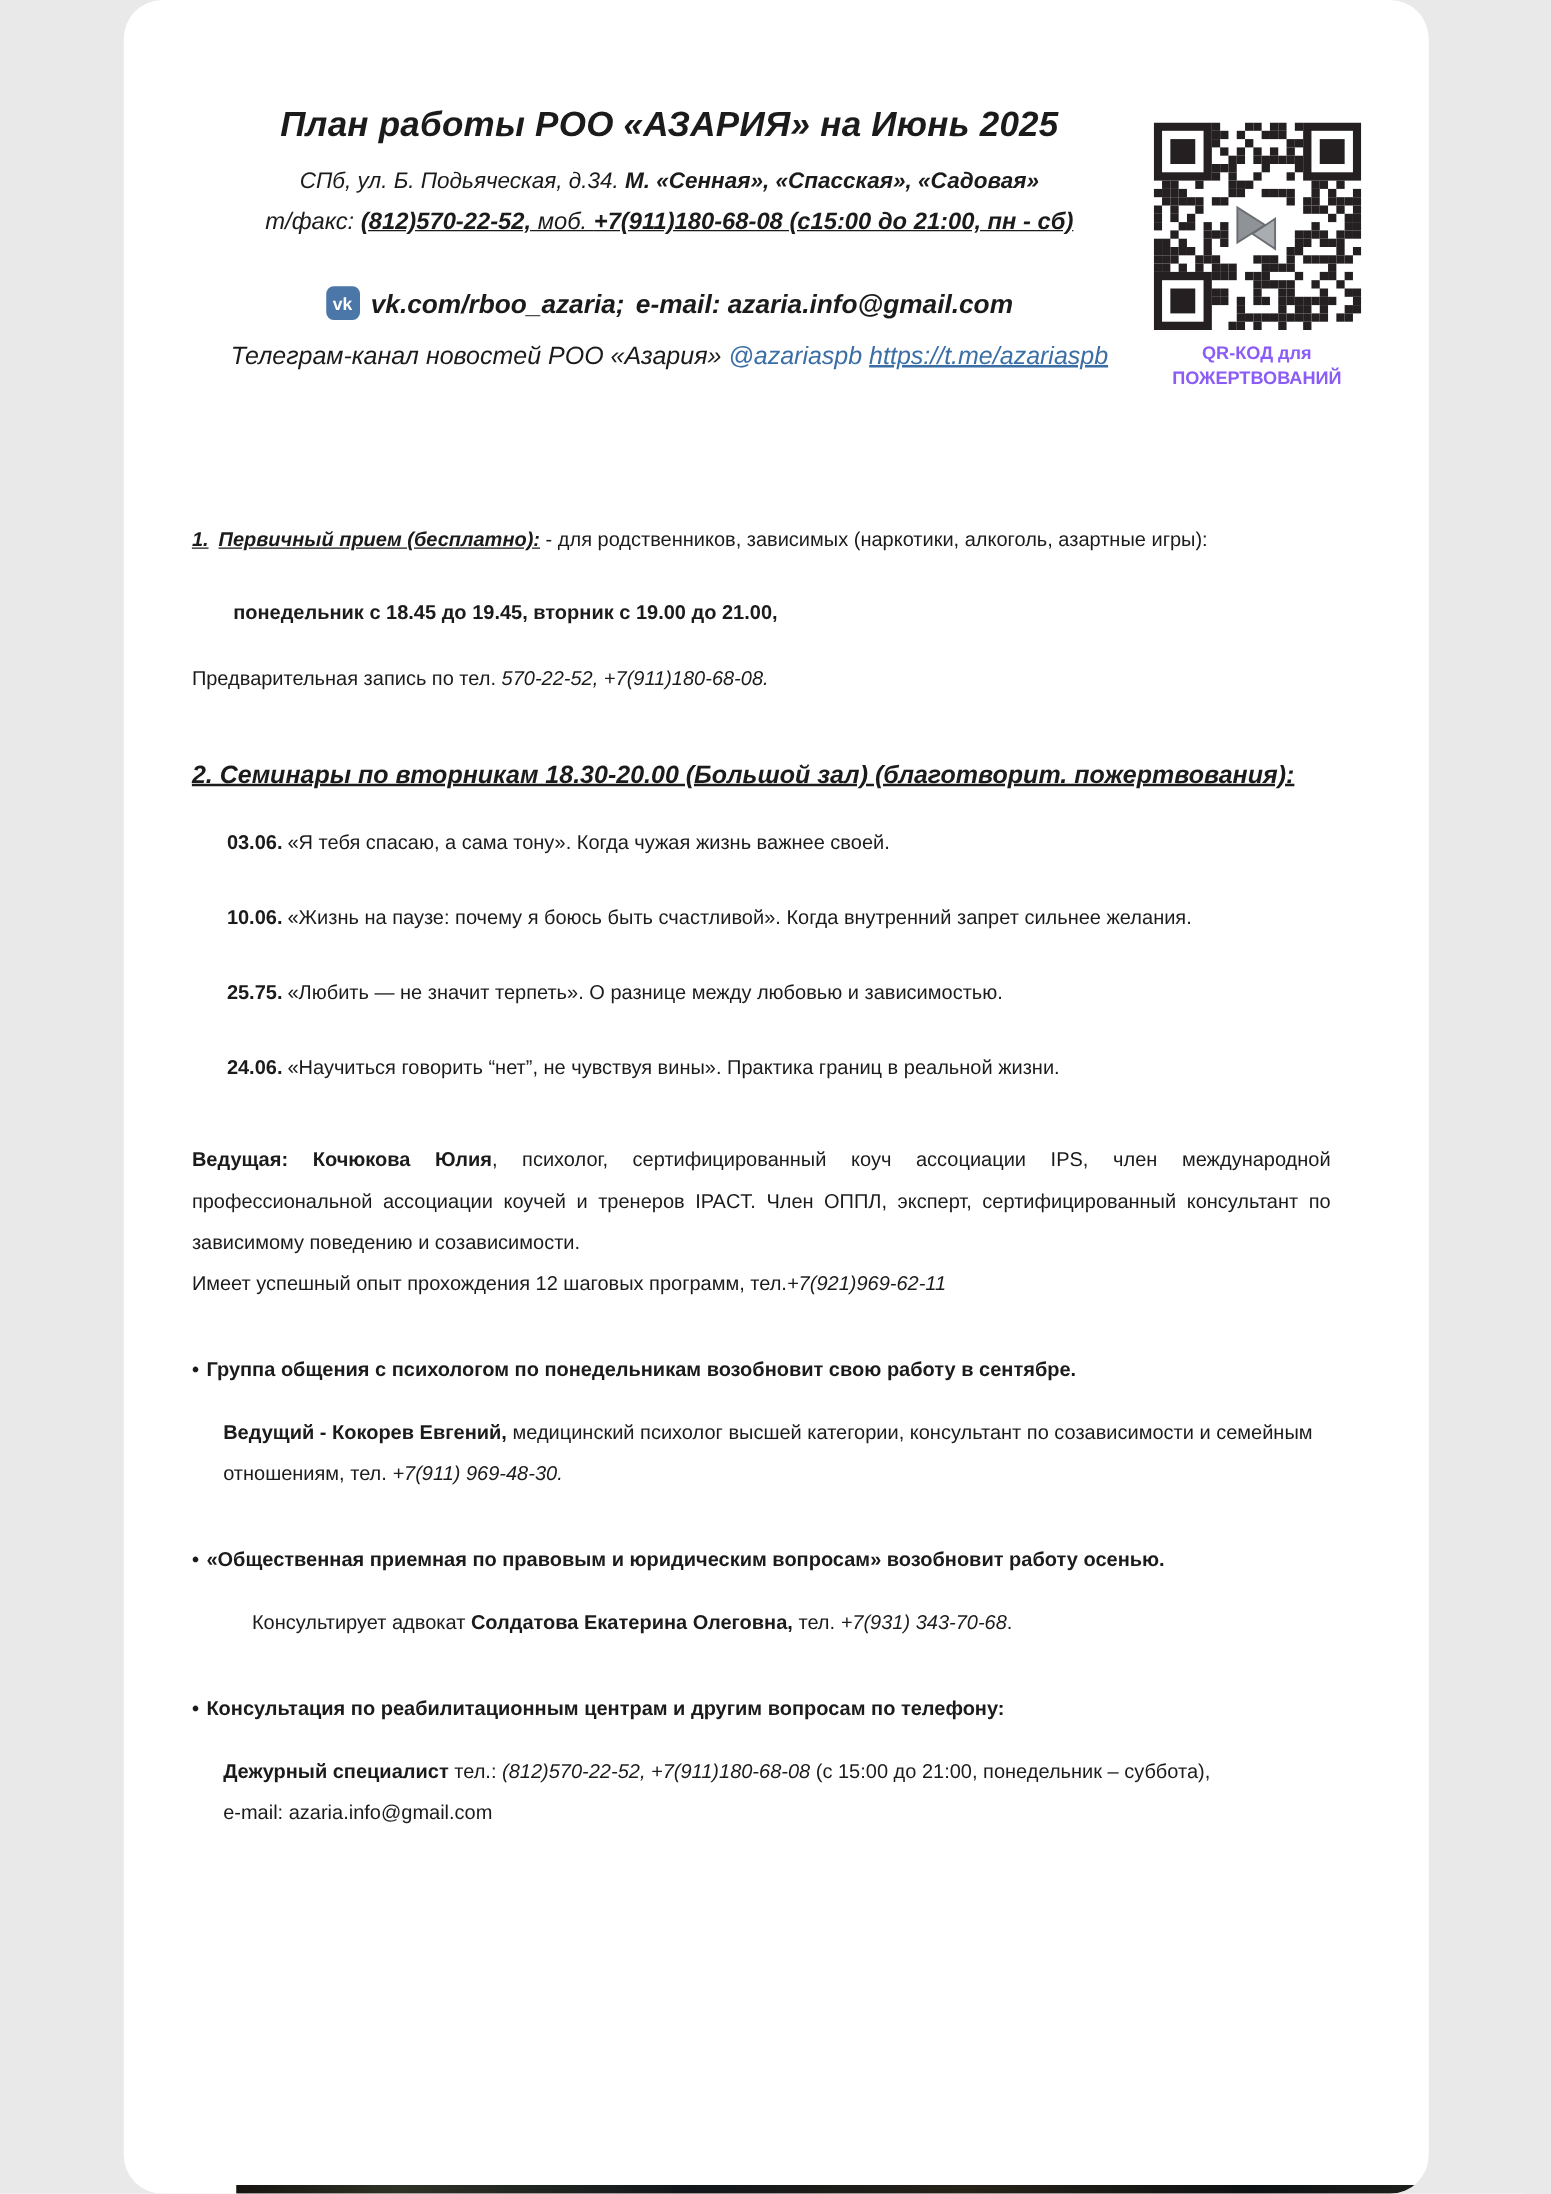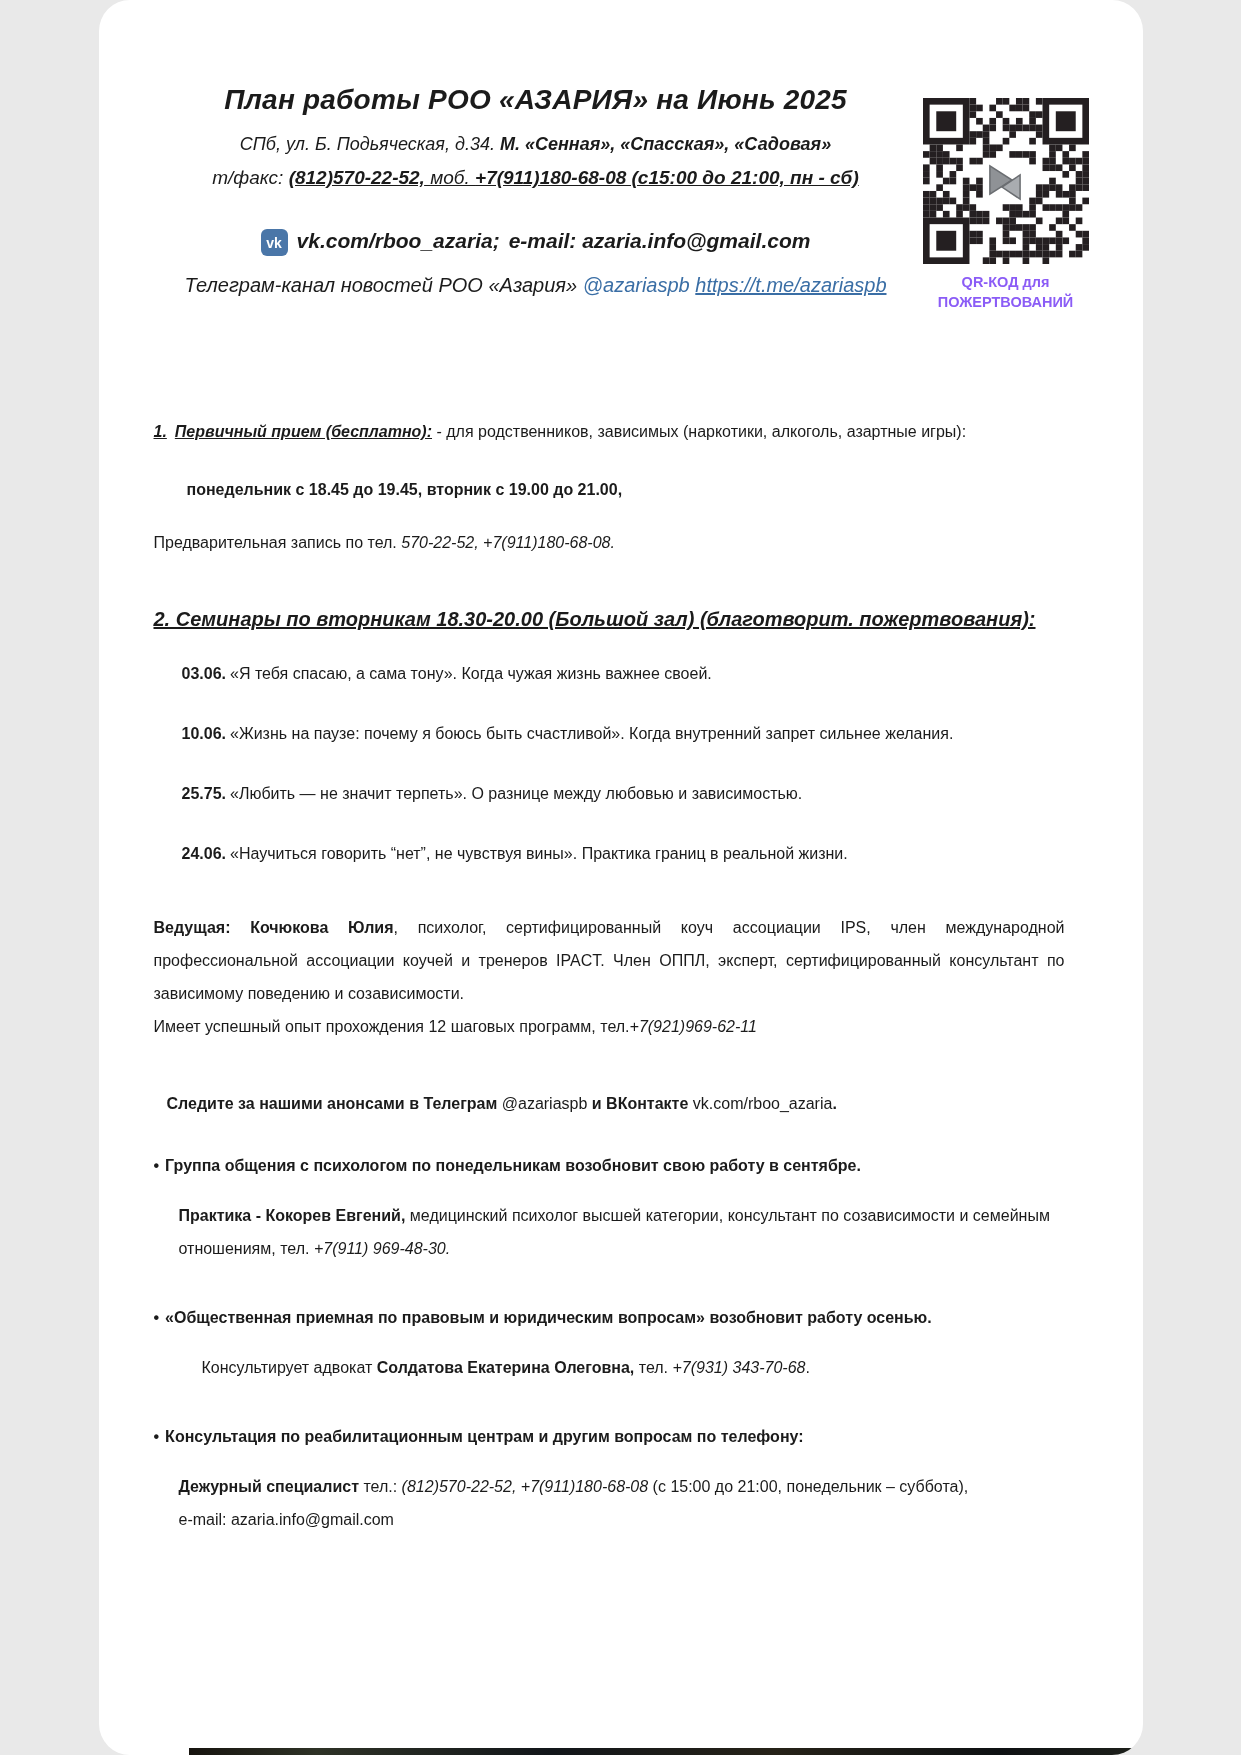--- a/index.html
+++ b/index.html
@@ -18,21 +18,21 @@
   .header{display:flex;padding:84px 44px 0 60px;}
   .header-left{flex:1;text-align:center;min-width:0;}
   .doc-title{font-size:28px;font-weight:bold;font-style:italic;margin:0 0 18px 0;letter-spacing:.2px;}
   .addr-line{font-size:18px;font-style:italic;margin:0 0 12px 0;}
   .phone-line{font-size:19px;font-style:italic;margin:0 0 40px 0;}
   .b{font-weight:bold;}
   .i{font-style:italic;}
   .n{font-style:normal;font-weight:normal;}
   .u{text-decoration:underline;}
   .blue{color:#3a6ea5;}
-  .vk-line{font-size:21px;font-weight:bold;font-style:italic;margin:0 0 18px 0;display:flex;align-items:flex-start;justify-content:center;gap:9px;}
+  .vk-line{font-size:21px;font-weight:bold;font-style:italic;margin:0 0 18px 0;display:flex;align-items:flex-end;justify-content:center;gap:9px;}
   .vk-badge{display:inline-flex;align-items:center;justify-content:center;
     width:27px;height:27px;border-radius:6px;background:#4a76a8;color:#fff;
     font-size:14px;font-weight:bold;font-style:normal;flex:0 0 auto;}
   .tg-line{font-size:20px;font-style:italic;margin:0;}
   .tg-link{text-decoration:underline;}
   .qr-block{width:186px;flex:0 0 auto;text-align:center;padding-top:14px;}
   .qr-box{display:inline-block;}
   .qr-caption{font-size:14.5px;font-weight:600;line-height:1.35;color:#8b5cf6;margin-top:5px;}
   
   .main{padding:0 78px 0 55px;}
@@ -332,27 +332,26 @@
 
 
     <p class="event"><span class="date">03.06.</span><span>«Я тебя спасаю, а сама тону». Когда чужая жизнь важнее своей.</span></p>
     <p class="event"><span class="date">10.06.</span><span>«Жизнь на паузе: почему я боюсь быть счастливой». Когда внутренний запрет сильнее желания.</span></p>
     <p class="event"><span class="date">25.75.</span><span>«Любить — не значит терпеть». О разнице между любовью и зависимостью.</span></p>
     <p class="event"><span class="date">24.06.</span><span>«Научиться говорить “нет”, не чувствуя вины». Практика границ в реальной жизни.</span></p>
 
     <p class="host"><span class="b">Ведущая: Кочюкова Юлия</span><span>, психолог, сертифицированный коуч ассоциации IPS, член международной профессиональной ассоциации коучей и тренеров IPACT. Член ОППЛ, эксперт, сертифицированный консультант по зависимому поведению и созависимости.</span><br><span>Имеет успешный опыт прохождения 12 шаговых программ, тел.</span><span class="i">+7(921)969-62-11</span></p>
 
 
-    <p class="announce"><span>Следите за нашими анонсами в Телеграм </span><span class="i n">@azariaspb</span><span> и ВКонтакте </span><span class="i n">vk.com/rboo_azaria</span><span>.</span></p>
 
     <p class="bullet-item">
         <span class="bullet-dot">•</span>
         <span>Группа общения с психологом по понедельникам возобновит свою работу в сентябре.</span>
       </p>
-    <p class="desc"><span class="b">Практика - Кокорев Евгений,</span><span> медицинский психолог высшей категории, консультант по созависимости и семейным отношениям, тел. </span><span class="i">+7(911) 969-48-30.</span></p>
+    <p class="desc"><span class="b">Ведущий - Кокорев Евгений,</span><span> медицинский психолог высшей категории, консультант по созависимости и семейным отношениям, тел. </span><span class="i">+7(911) 969-48-30.</span></p>
 
     <p class="bullet-item">
         <span class="bullet-dot">•</span>
         <span>«Общественная приемная по правовым и юридическим вопросам» возобновит работу осенью.</span>
       </p>
     <p class="desc desc-indent"><span>Консультирует адвокат </span><span class="b">Солдатова Екатерина Олеговна,</span><span> тел. </span><span class="i">+7(931) 343-70-68</span><span>.</span></p>
 
     <p class="bullet-item">
         <span class="bullet-dot">•</span>
         <span>Консультация по реабилитационным центрам и другим вопросам по телефону:</span>

